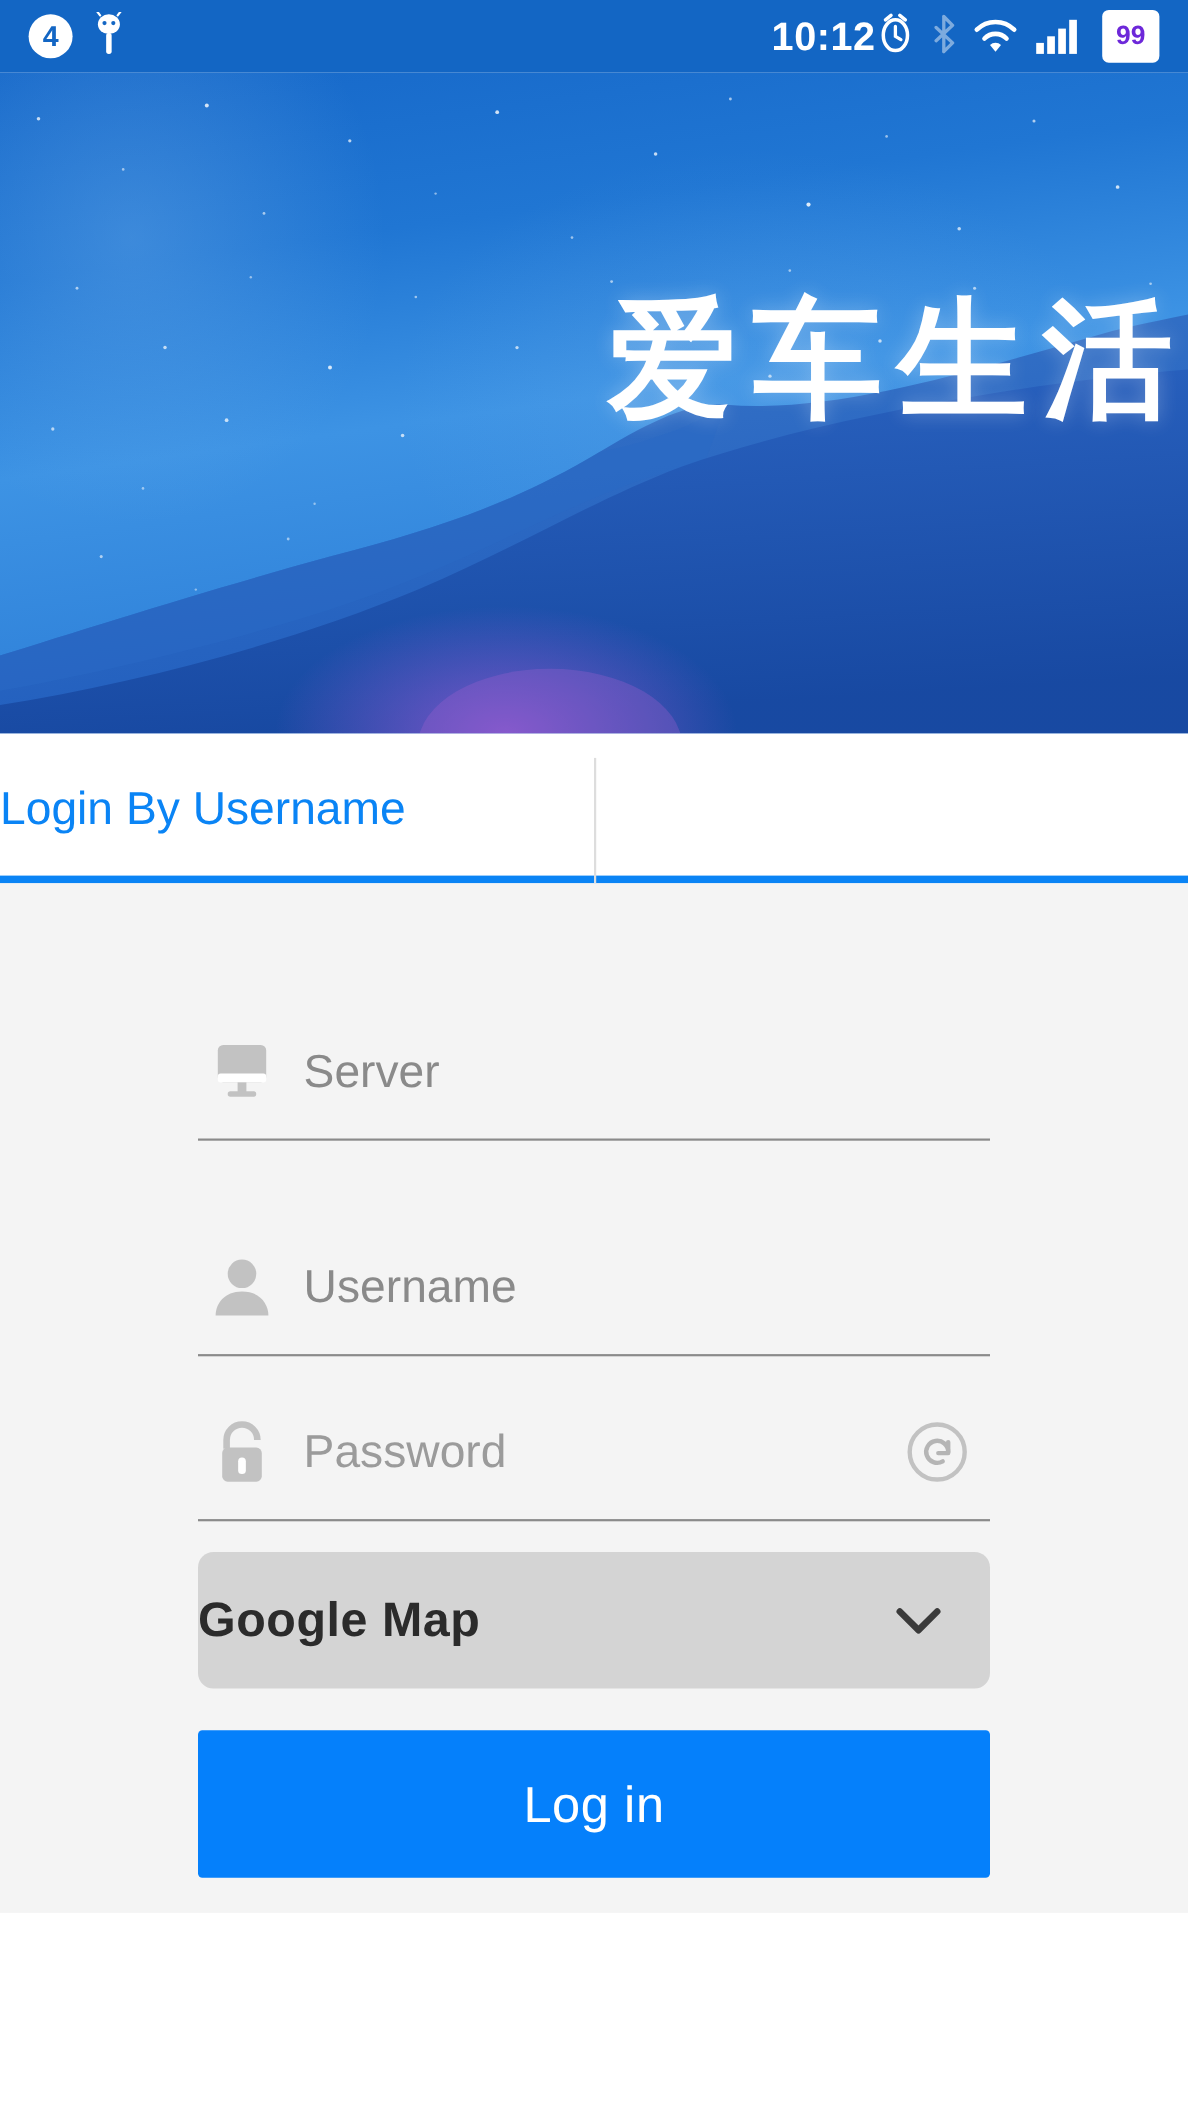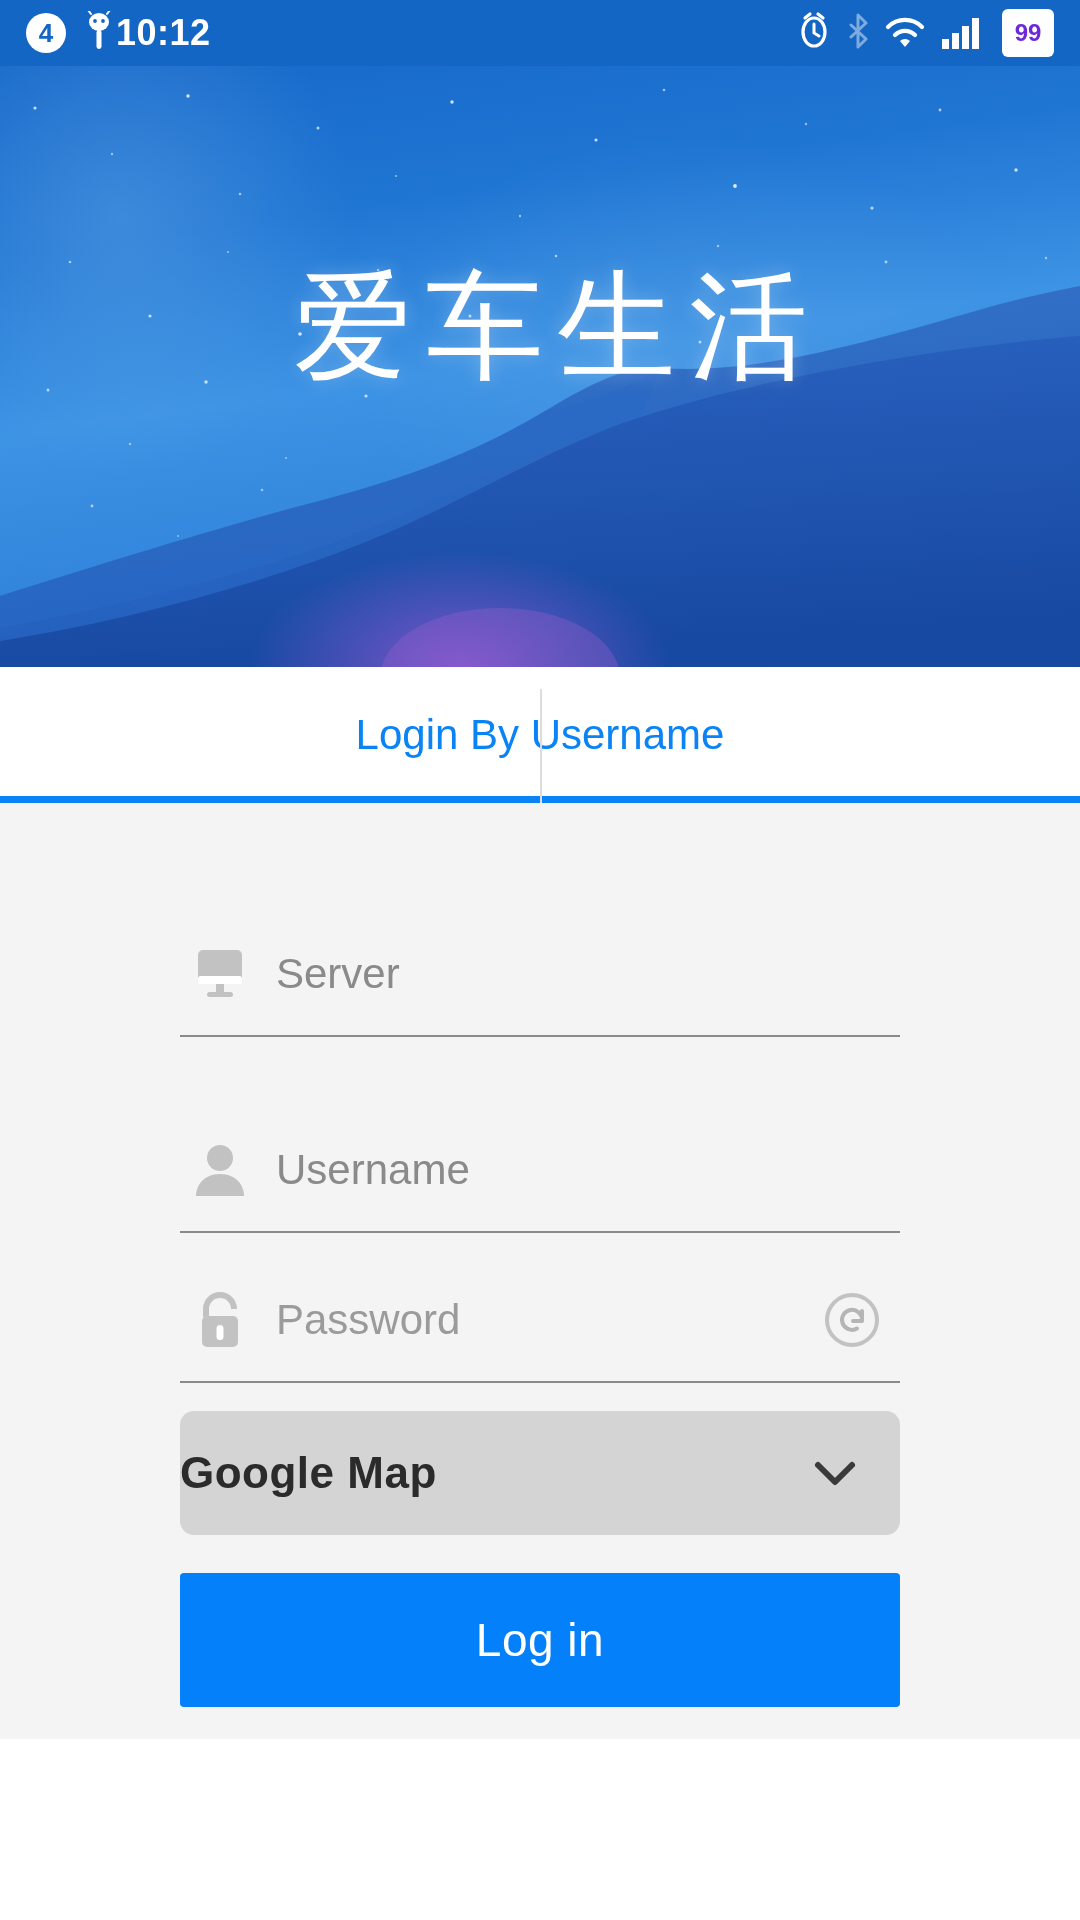--- a/index.html
+++ b/index.html
@@ -14,21 +14,21 @@
 
   
   .statusbar {
     position:absolute; top:0; left:0; width:1080px; height:66px;
     background:#1366C4;
     display:flex; align-items:center;
     padding:0 26px;
     color:#ffffff;
   }
   .sb-left { display:flex; align-items:center; gap:16px; flex:0 0 auto; }
-  .sb-center { flex:1 1 auto; display:flex; justify-content:flex-start; align-items:center; }
+  .sb-center { flex:1 1 auto; display:flex; justify-content:flex-end; align-items:center; }
   .sb-right { display:flex; align-items:center; gap:14px; flex:0 0 auto; }
 
   .sb-badge {
     width:40px; height:40px; border-radius:50%;
     background:#ffffff; color:#1366C4;
     font-size:26px; font-weight:bold;
     display:flex; align-items:center; justify-content:center;
     line-height:1;
   }
   .sb-time { font-size:36px; font-weight:bold; letter-spacing:0.5px; }
@@ -45,44 +45,44 @@
   
   .banner {
     position:absolute; top:66px; left:0; width:1080px; height:601px;
     overflow:hidden;
     background:linear-gradient(180deg,#1569C8 0%,#1c74d4 22%,#2a83dd 48%,#3d93e4 62%,#2f7fd8 78%,#1f5fc0 100%);
   }
   .banner svg { position:absolute; inset:0; width:100%; height:100%; display:block; }
 
   .logo {
     position:absolute; left:0; right:0; top:196px;
-    text-align:center;
+    text-align:right;
     font-family:"DejaVu Sans", sans-serif;
-    font-size:118px; font-weight:normal;
+    font-size:118px; font-weight:bold;
     color:#ffffff;
     letter-spacing:14px;
     text-shadow:0 0 18px rgba(255,255,255,0.28);
     z-index:4;
     line-height:1.1;
     padding-left:35px;
   }
   .logo-car {
     position:absolute; left:50%; top:300px;
     transform:translateX(-50%) translateX(-48px);
     z-index:5;
   }
 
   
   .tabs {
     position:absolute; top:667px; left:0; width:1080px; height:136px;
     display:flex; background:#ffffff;
   }
   .tab {
     flex:1 1 50%;
-    display:flex; align-items:center; justify-content:center;
+    display:flex; align-items:center; 
     font-size:42px;
     background:#ffffff;
     position:relative;
   }
   .tab.active { color:#0a84f5; }
   .tab.inactive { color:#b8b8b8; background:#fdfdfd; }
   .tab.active::after {
     content:""; position:absolute; left:0; bottom:0;
     width:100%; height:7px; background:#0a84f5;
   }

